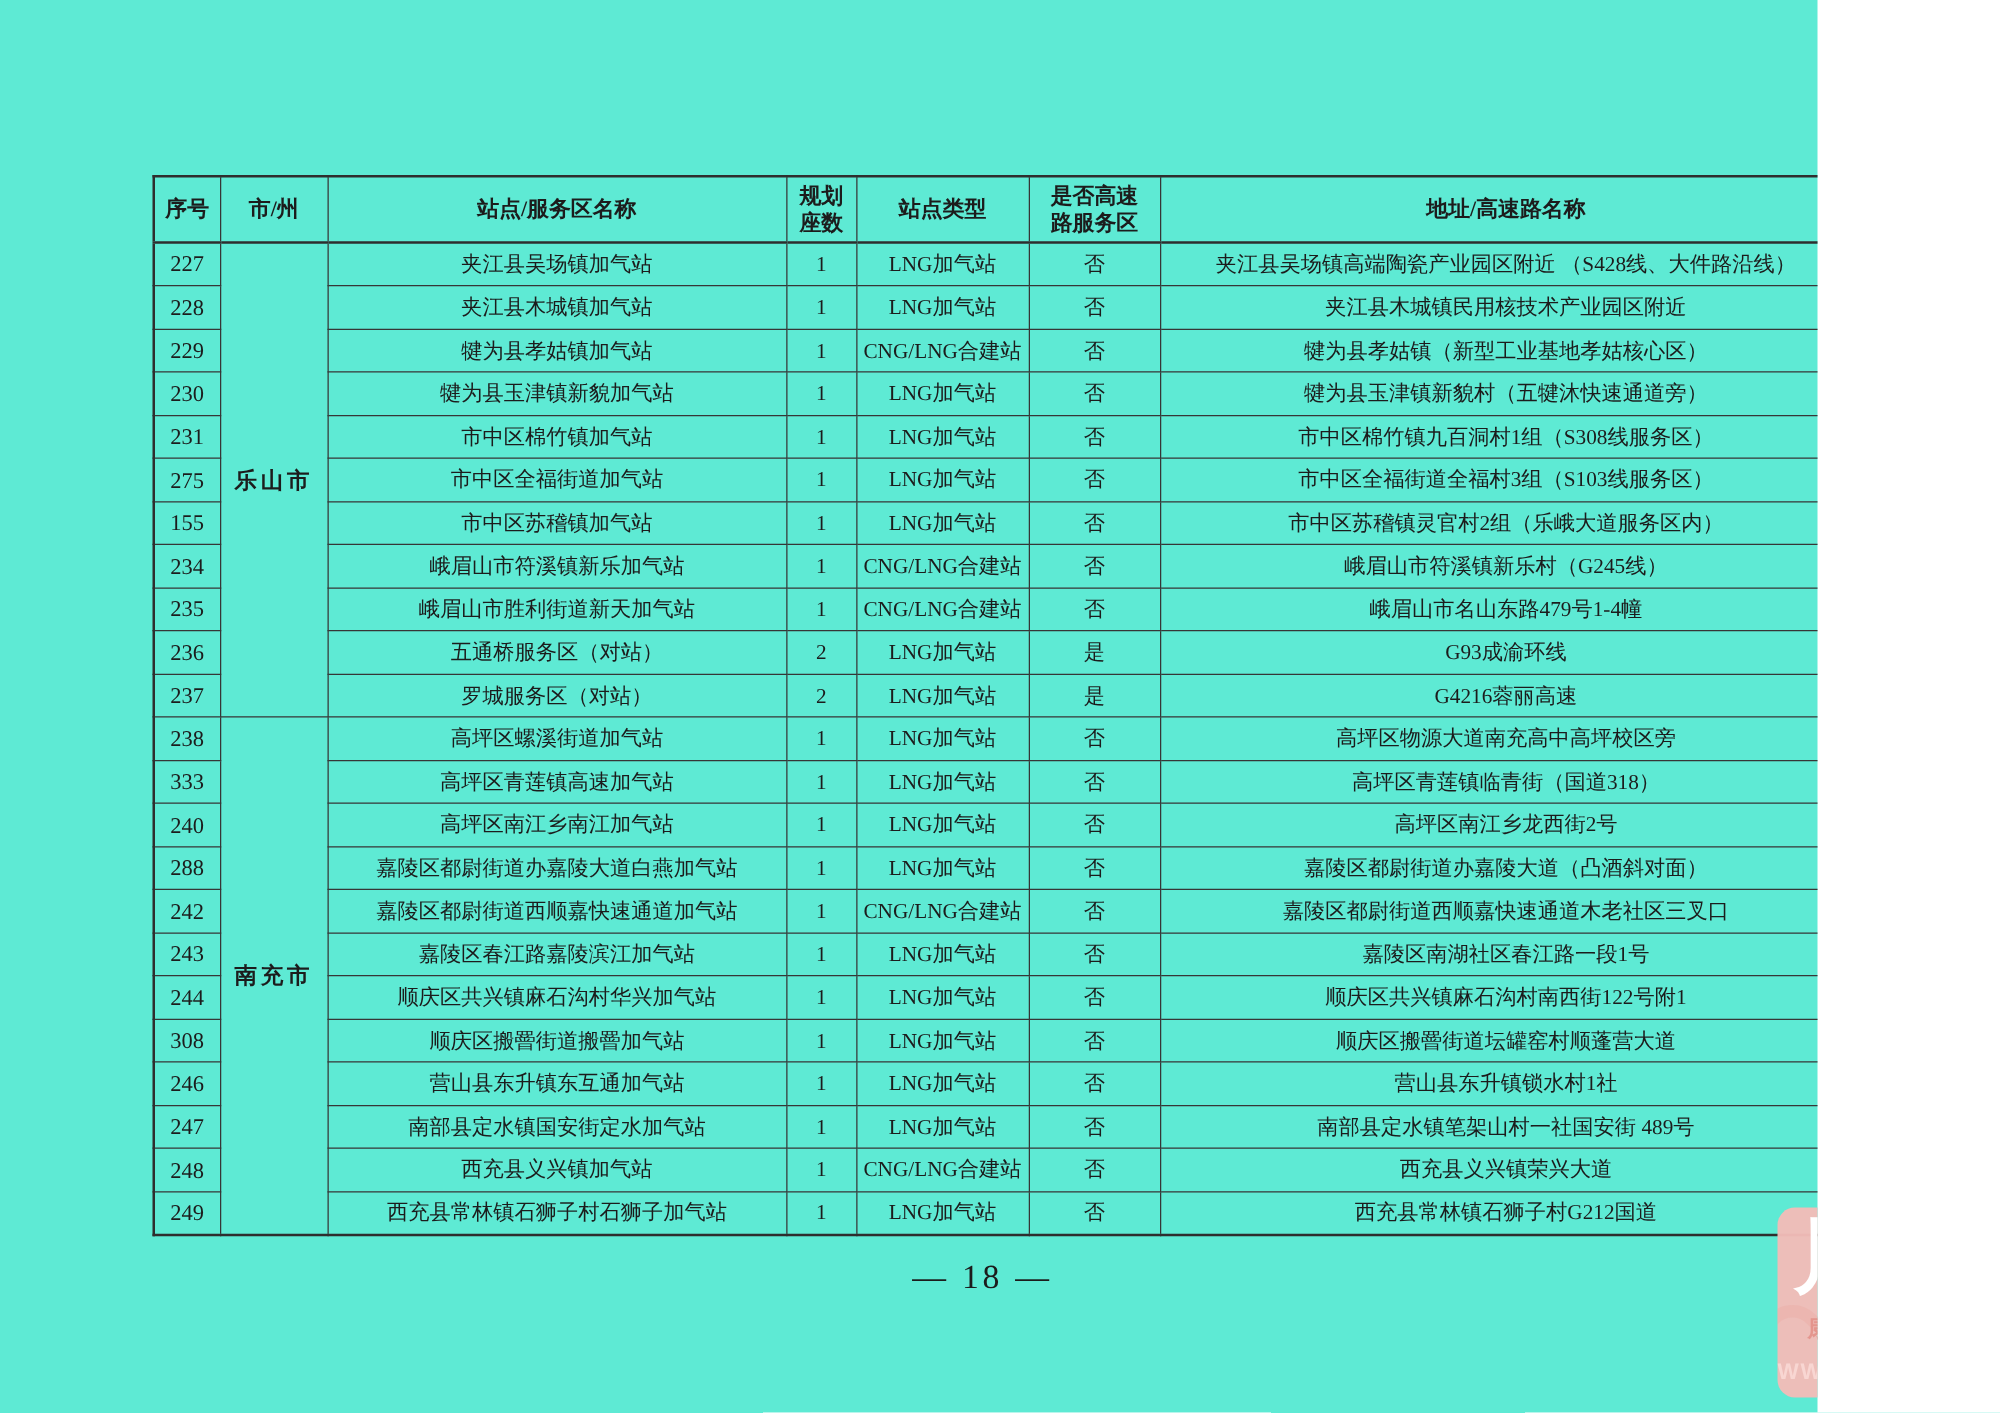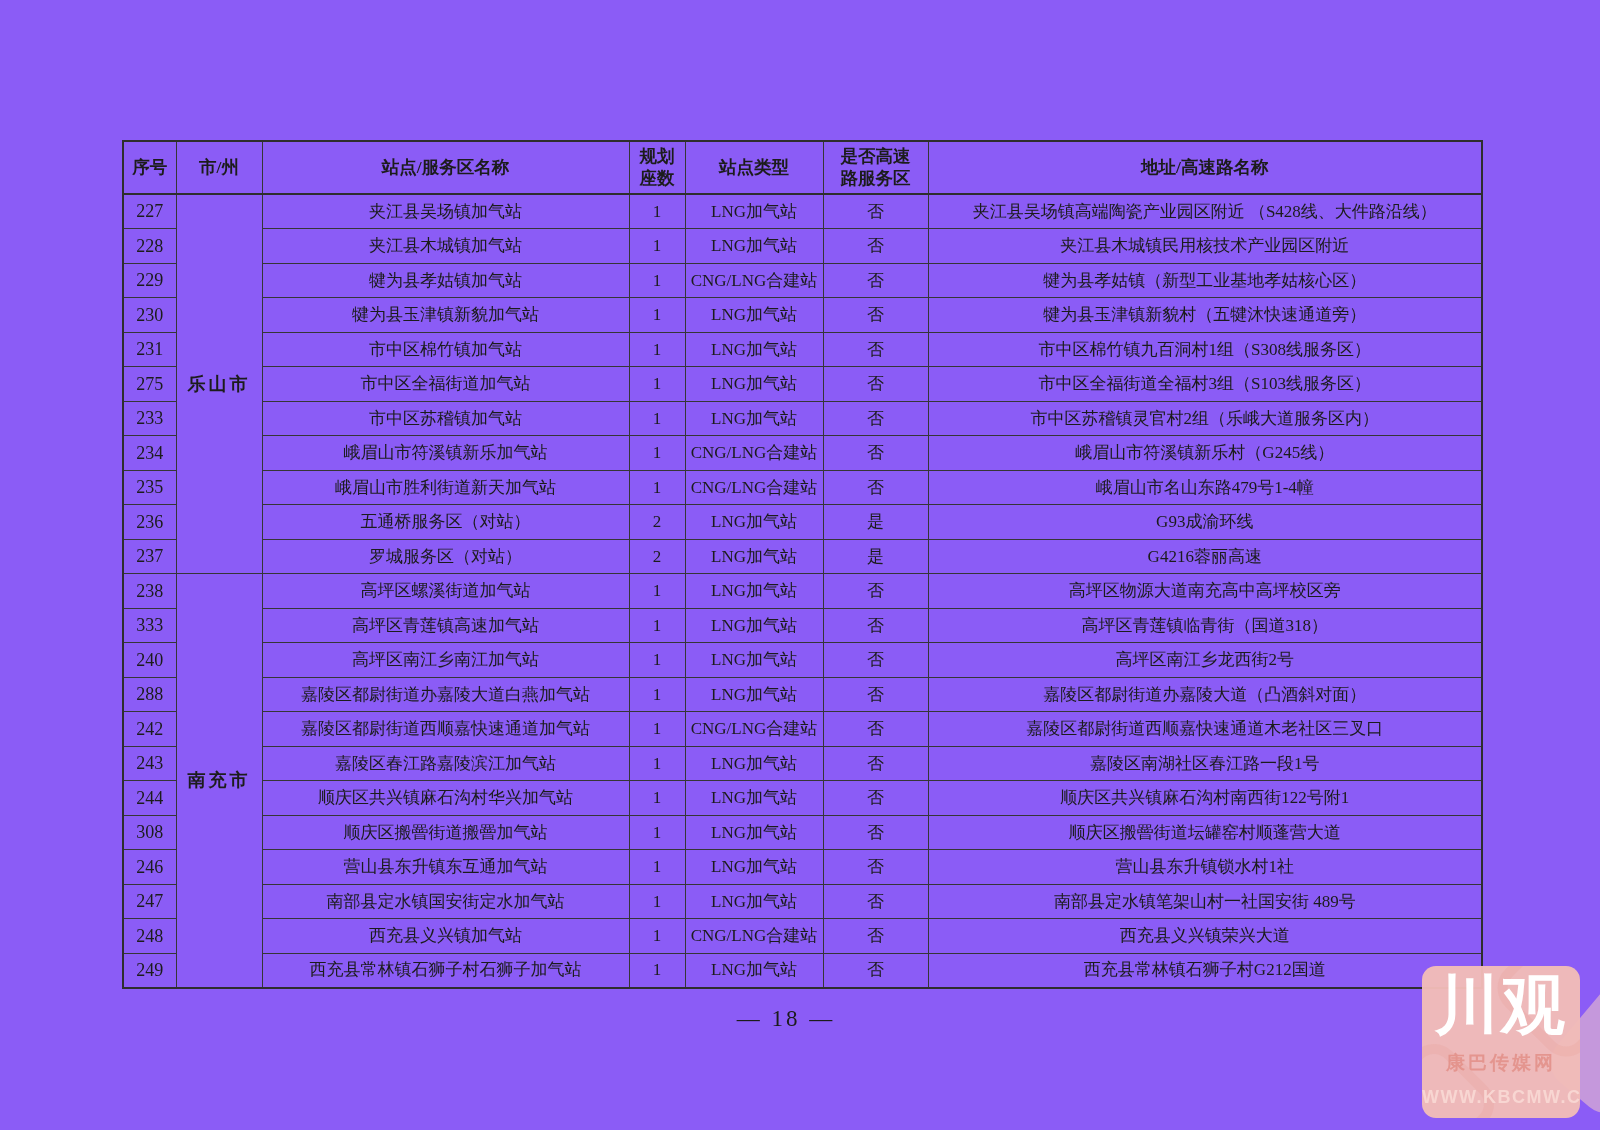--- a/index.html
+++ b/index.html
@@ -1,22 +1,22 @@
 <!DOCTYPE html>
 <html><head>
 <meta charset="utf-8">
 <title>Document Page</title>
 <style>
   * { margin: 0; padding: 0; box-sizing: border-box; }
   html, body { background: #ffffff; }
   .page {
     position: relative;
-    width: 1600px;
+    width: 1454px;
     height: 1130px;
-    background: #8b5cf6;
+    background: #5eead4;
     overflow: hidden;
     font-family: "Liberation Serif", "DejaVu Serif", serif;
     color: #1c1c1c;
   }
   .data-table {
     position: absolute;
     left: 122px;
     top: 140px;
     width: 1359px;
     border-collapse: collapse;
@@ -41,21 +41,21 @@
     border-bottom: 2px solid #2e2e2e;
   }
   td.city-cell { letter-spacing: 3px; font-size: 18px; font-weight: bold; }
   td.cell-no { font-size: 18px; }
   .page-number {
     position: absolute;
     top: 1006px;
     left: 0;
     width: 1572px;
     text-align: center;
-    font-size: 23px;
+    font-size: 27px;
     letter-spacing: 3px;
     color: #1c1c1c;
   }
   
   .wm-outer-petal {
     position: absolute;
     left: 1572px;
     top: 978px;
     width: 90px;
     height: 132px;
@@ -186,21 +186,21 @@
         </tr>
         <tr>
           <td class="cell-no">275</td>
           <td>市中区全福街道加气站</td>
           <td>1</td>
           <td>LNG加气站</td>
           <td>否</td>
           <td>市中区全福街道全福村3组（S103线服务区）</td>
         </tr>
         <tr>
-          <td class="cell-no">233</td>
+          <td class="cell-no">155</td>
           <td>市中区苏稽镇加气站</td>
           <td>1</td>
           <td>LNG加气站</td>
           <td>否</td>
           <td>市中区苏稽镇灵官村2组（乐峨大道服务区内）</td>
         </tr>
         <tr>
           <td class="cell-no">234</td>
           <td>峨眉山市符溪镇新乐加气站</td>
           <td>1</td>

